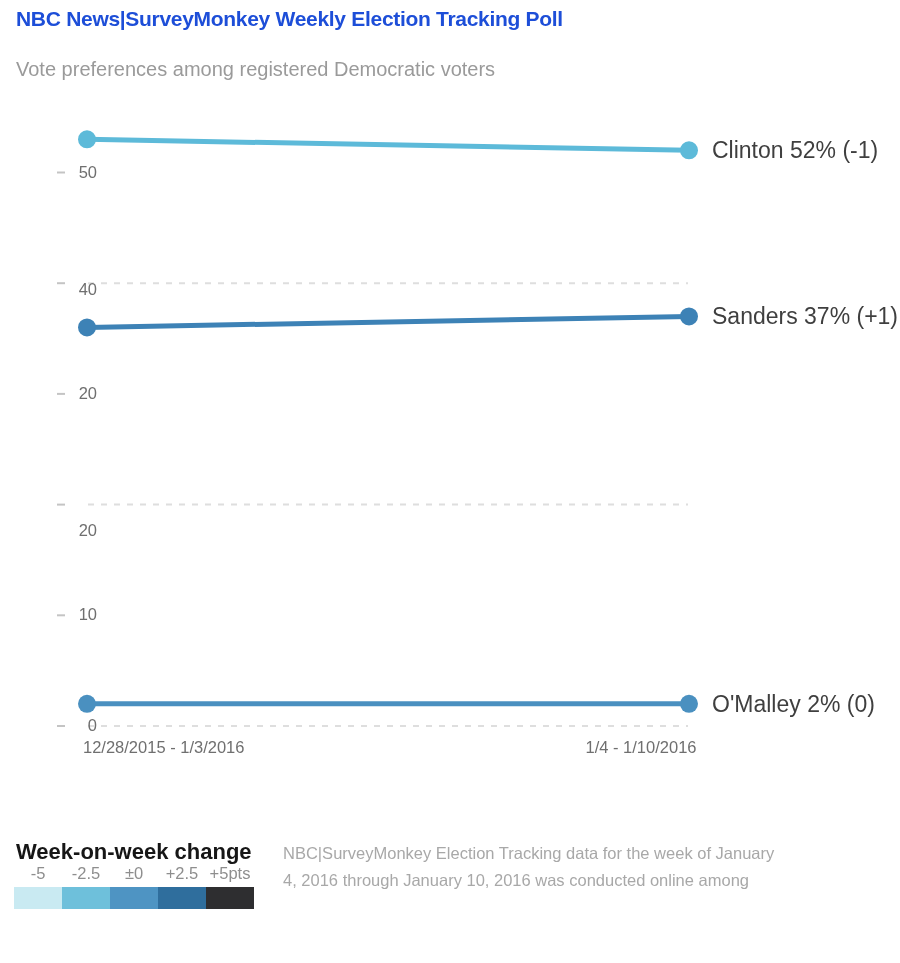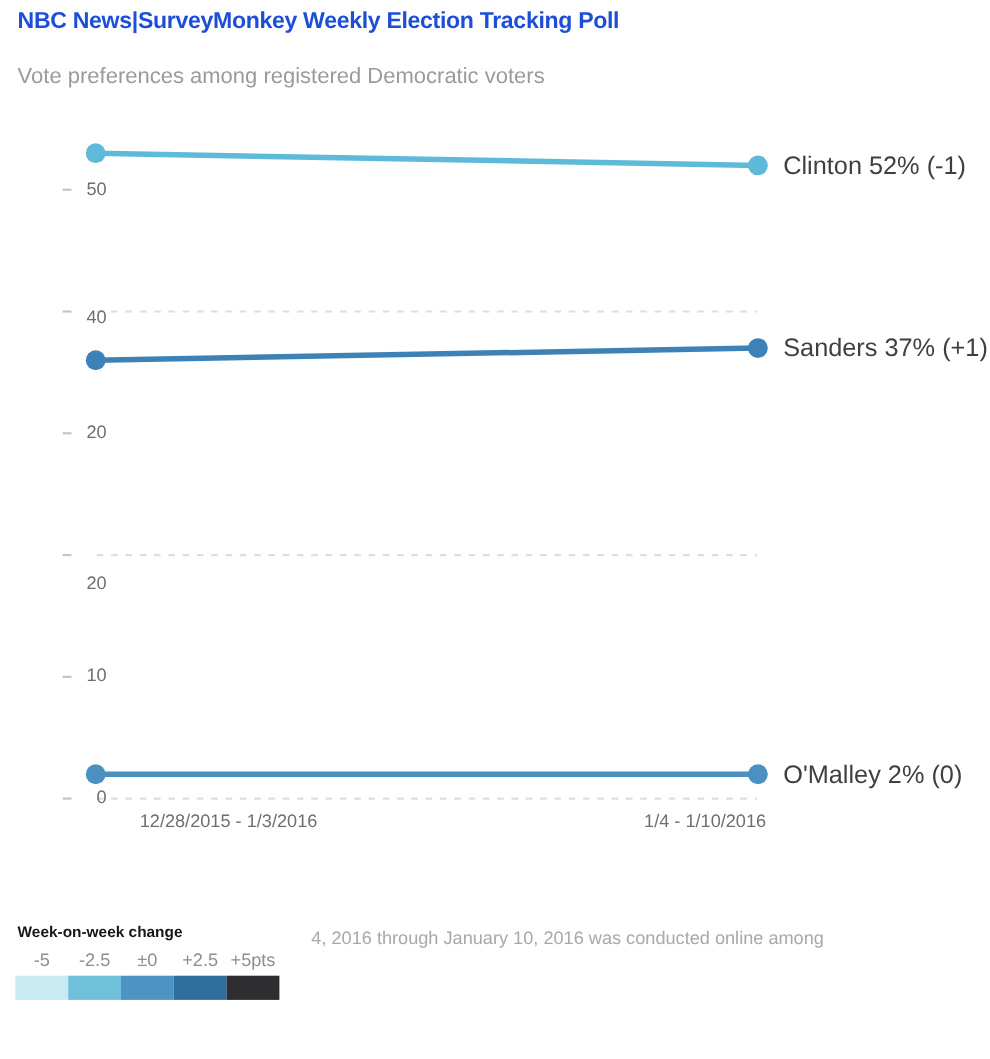--- a/index.html
+++ b/index.html
@@ -6,25 +6,25 @@
   .page{position:relative;width:900px;height:963px;overflow:hidden;background:#ffffff;
         font-family:"Liberation Sans",sans-serif;}
   .title{position:absolute;left:16px;top:7px;margin:0;font-size:21px;font-weight:700;
          color:#1d4ed8;letter-spacing:-0.3px;white-space:nowrap;}
   .subtitle{position:absolute;left:16px;top:58px;margin:0;font-size:20px;font-weight:400;
             color:#9a9a9a;white-space:nowrap;}
   #plot{position:absolute;left:0;top:0;}
   .ytick{position:absolute;left:0;width:53px;text-align:right;font-size:16.5px;color:#6f6f6f;
          line-height:19px;margin-left:44px;}
   .xlabel{position:absolute;top:738px;font-size:16.5px;color:#6f6f6f;white-space:nowrap;}
-  .xlabel-left{left:83px;margin-left:44px;}
+  .xlabel-left{left:83px;}
   .xlabel-right{left:641px;transform:translateX(-50%);}
   .series-label{position:absolute;left:712px;font-size:23px;color:#3f3f3f;line-height:24px;
                 white-space:nowrap;}
-  .legend-title{position:absolute;left:16px;top:839px;font-size:14px;font-weight:700;
+  .legend-title{position:absolute;left:16px;top:839px;font-size:22px;font-weight:700;
                 color:#161616;white-space:nowrap;}
   .legend-scale{position:absolute;left:14px;top:864px;display:flex;}
   .legend-seg{width:48px;}
   .legend-seg-label{text-align:center;font-size:16.5px;color:#8e8e8e;height:20px;
                     margin-bottom:3px;}
   .legend-swatch{height:22px;}
   .footnote{position:absolute;left:283px;top:840px;font-size:16.5px;color:#a8a8a8;
             line-height:27.3px;}
 </style>
 </head>
@@ -91,17 +91,18 @@
         <div class="legend-seg">
           <div class="legend-seg-label">+2.5</div>
           <div class="legend-swatch" style="background: rgb(47, 110, 157);"></div>
         </div>
         <div class="legend-seg">
           <div class="legend-seg-label">+5pts</div>
           <div class="legend-swatch" style="background: rgb(46, 46, 48);"></div>
         </div>
       </div>
     <div class="footnote" id="footnote">
+        <div>NBC|SurveyMonkey Election Tracking data for the week of January</div>
         <div>4, 2016 through January 10, 2016 was conducted online among</div>
       </div>
   </div>
 
 </div>
 
 </body></html>

